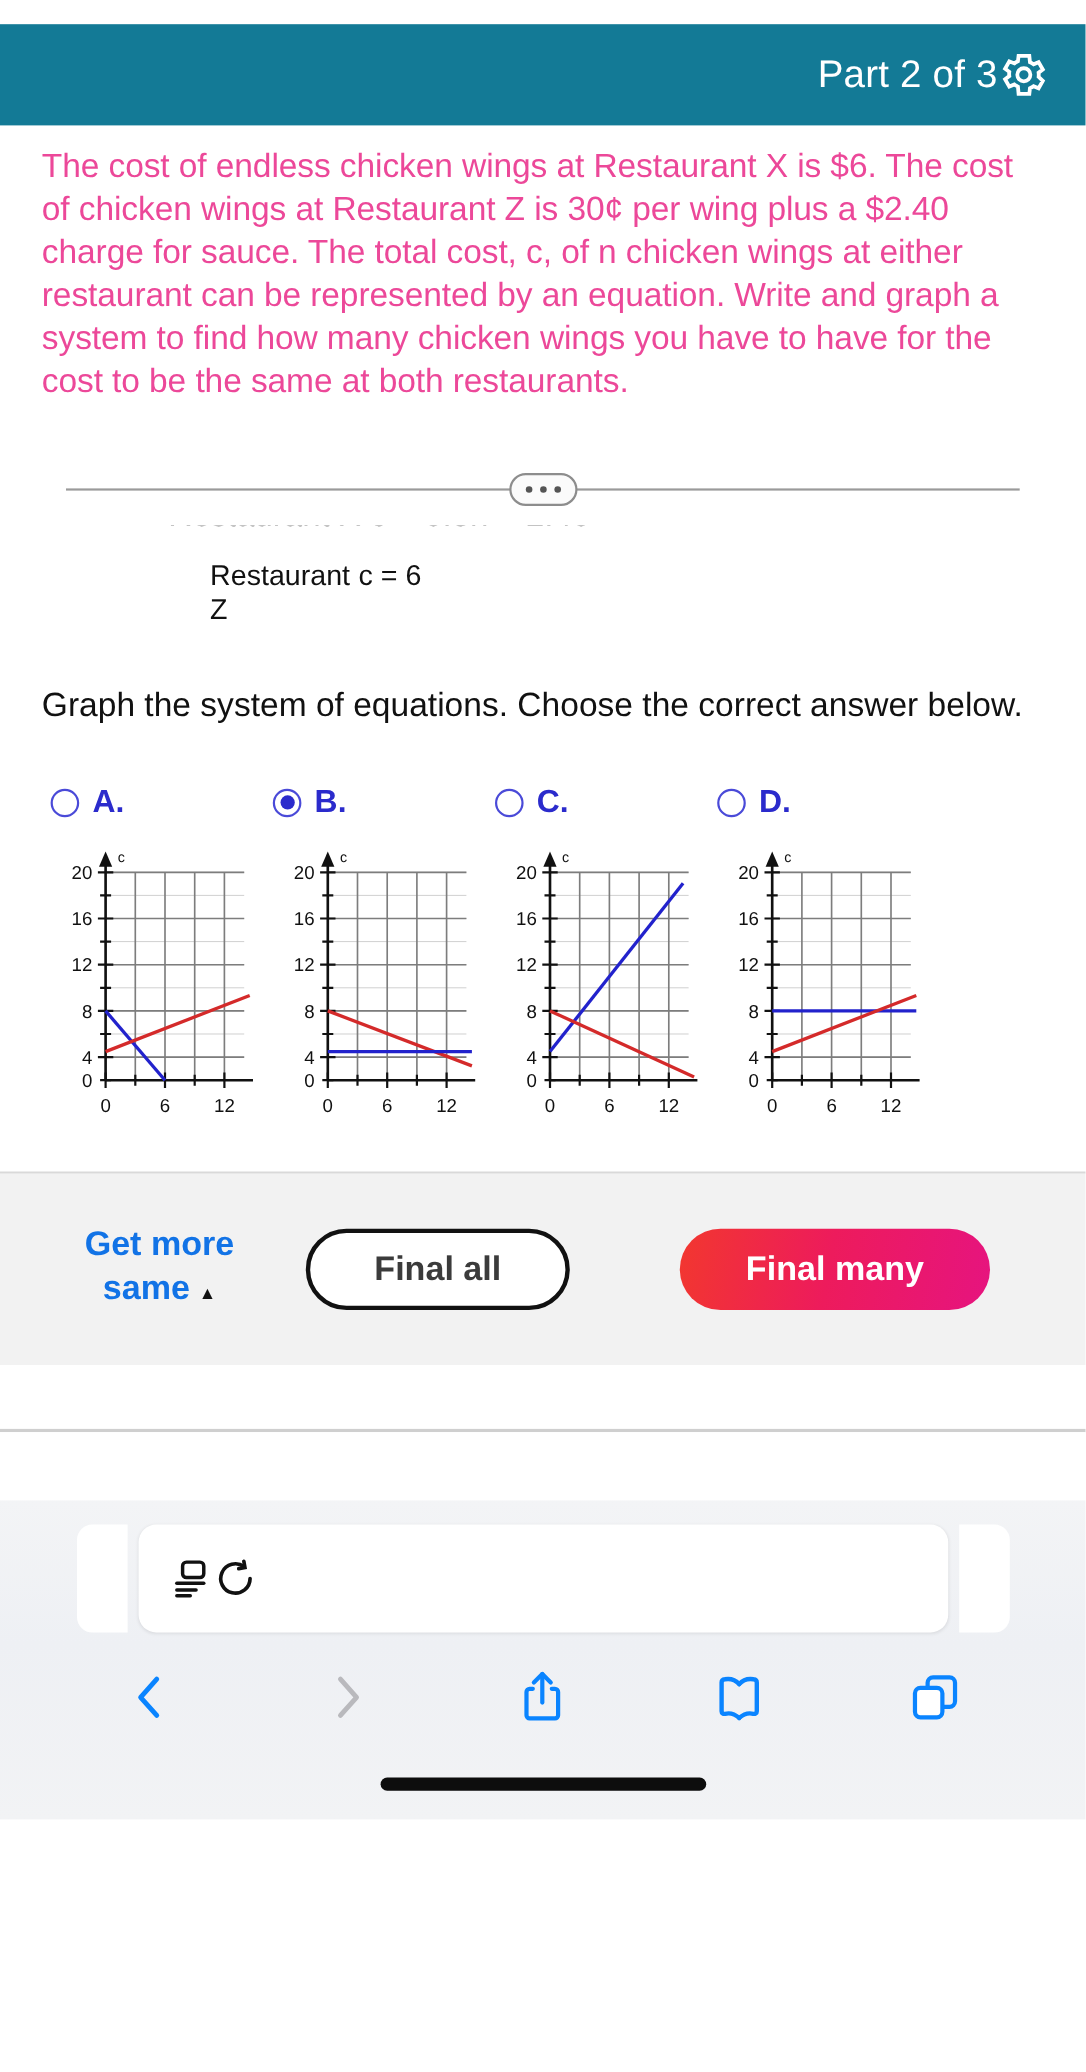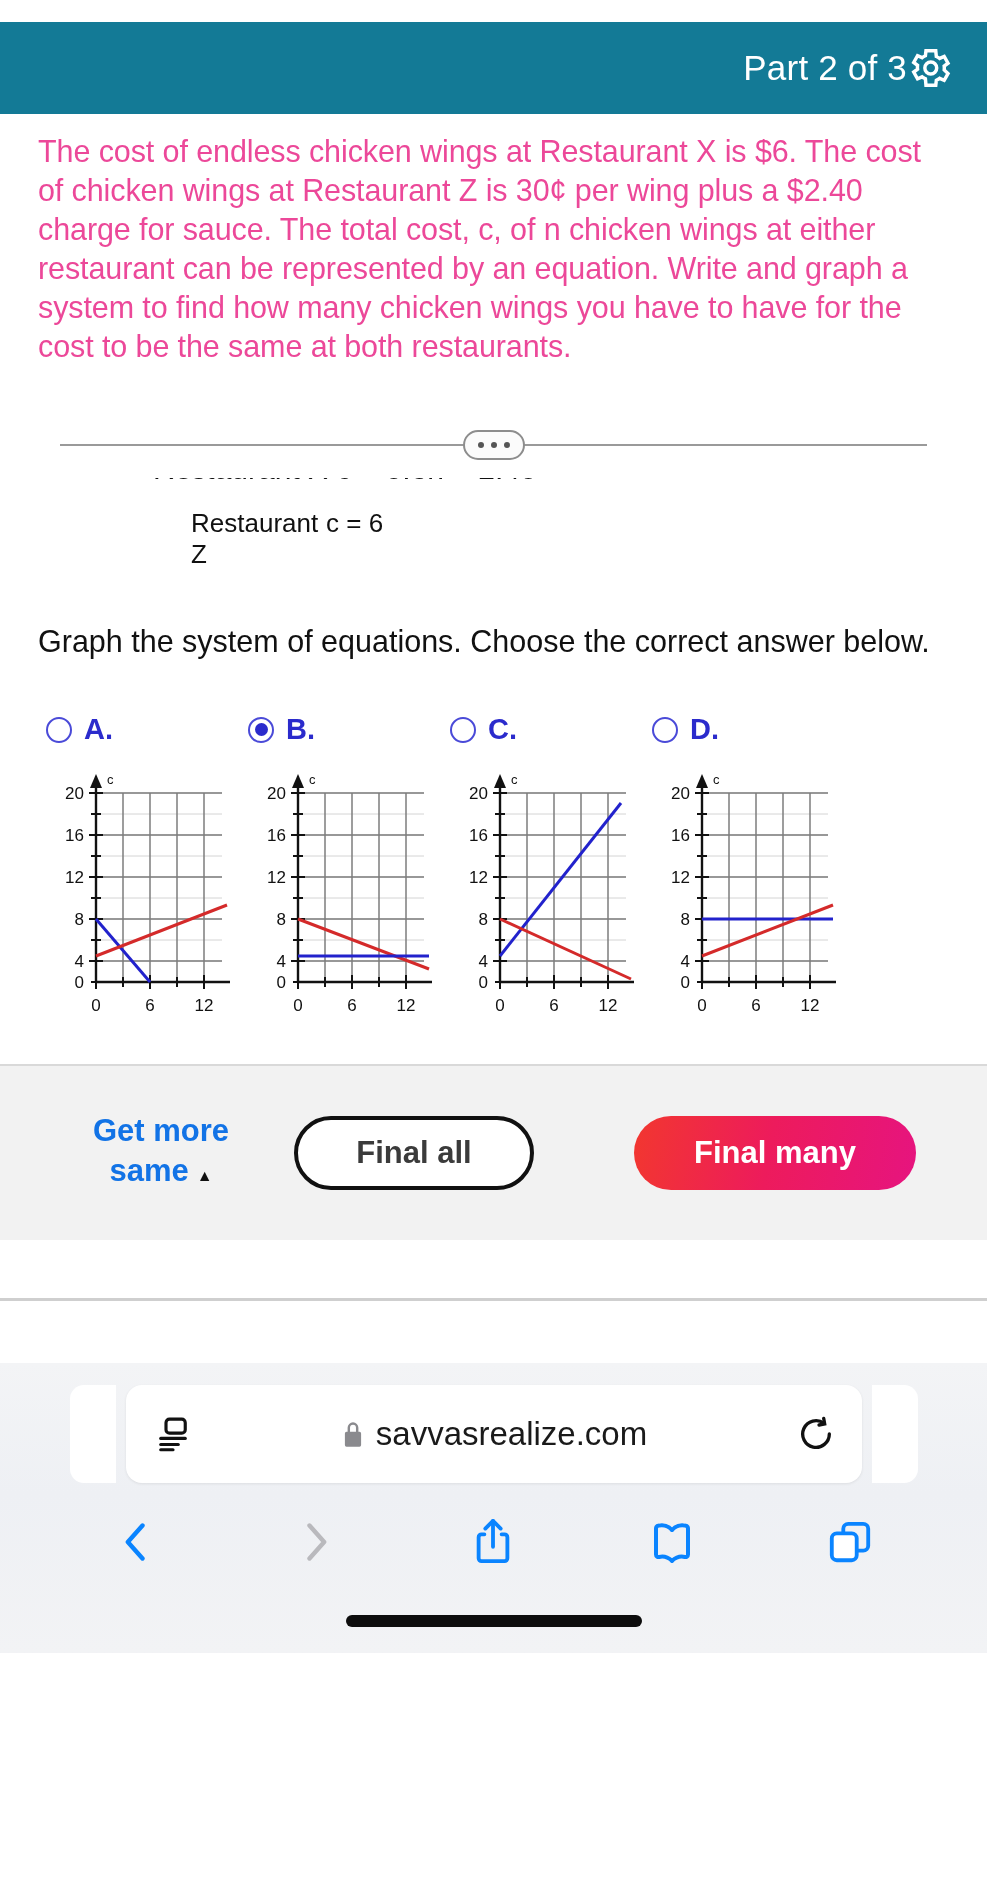--- a/index.html
+++ b/index.html
@@ -96,21 +96,21 @@
   .radio.checked::after {
     content:""; width: 13px; height: 13px; border-radius: 50%; background:#2b2bcc; display:block;
   }
   .choice-letter { color:#2b2bcc; font-size: 29px; font-weight: bold; }
   .graph { margin-top: 22px; margin-left: -4px; }
 
   
   .action-sep { height: 2px; background: #d9d9d9; margin-top: 42px; }
   .action-bar {
     height: 174px; background: #f2f2f2;
-    display: flex; align-items: center; padding: 0 36px;
+    display: flex; align-items: center; padding: 0 20px;
   }
   .get-help {
     width: 250px;
     color:#1273e6; font-size: 31px; font-weight: bold; line-height: 40px;
     text-align: center;
   }
   .get-help .caret { display:inline-block; margin-left:8px; font-size:16px; color:#111; }
   .clear-all {
     width: 240px; height: 74px; border: 4px solid #111; border-radius: 38px;
     background:#fff; color:#3b3b3b; font-size: 31px; font-weight: bold;
@@ -537,28 +537,20 @@
     <div class="url-row">
       <div class="side-card left"></div>
       <div class="url-bar">
         <span class="reader-icon">
           <svg viewBox="0 0 24 24" width="42" height="42" fill="none" stroke="#111" stroke-width="1.8" stroke-linecap="round">
             <rect x="8" y="3.5" width="11" height="8" rx="2"></rect>
             <line x1="5" y1="14.5" x2="19" y2="14.5"></line>
             <line x1="5" y1="18" x2="15" y2="18"></line>
             <line x1="5" y1="21" x2="12" y2="21"></line>
           </svg>
-        </span>
-        <span class="url-center">
-          <span class="lock-icon">
-            <svg viewBox="0 0 16 20" width="22" height="27" fill="#8a8a8e">
-              <path d="M8 1a4 4 0 0 0-4 4v3H3.2A1.2 1.2 0 0 0 2 9.2v8.6A1.2 1.2 0 0 0 3.2 19h9.6a1.2 1.2 0 0 0 1.2-1.2V9.2A1.2 1.2 0 0 0 12.8 8H12V5a4 4 0 0 0-4-4zm0 1.8A2.2 2.2 0 0 1 10.2 5v3H5.8V5A2.2 2.2 0 0 1 8 2.8z"></path>
-            </svg>
-          </span>
-          <span class="url-text">savvasrealize.com</span>
         </span>
         <span class="reload-icon">
           <svg viewBox="0 0 24 24" width="40" height="40" fill="none" stroke="#111" stroke-width="2" stroke-linecap="round">
             <path d="M20 12a8 8 0 1 1-3.2-6.4"></path>
             <polyline points="16.6,2.6 17.2,6 13.8,6.6"></polyline>
           </svg>
         </span>
       </div>
       <div class="side-card right"></div>
     </div>

